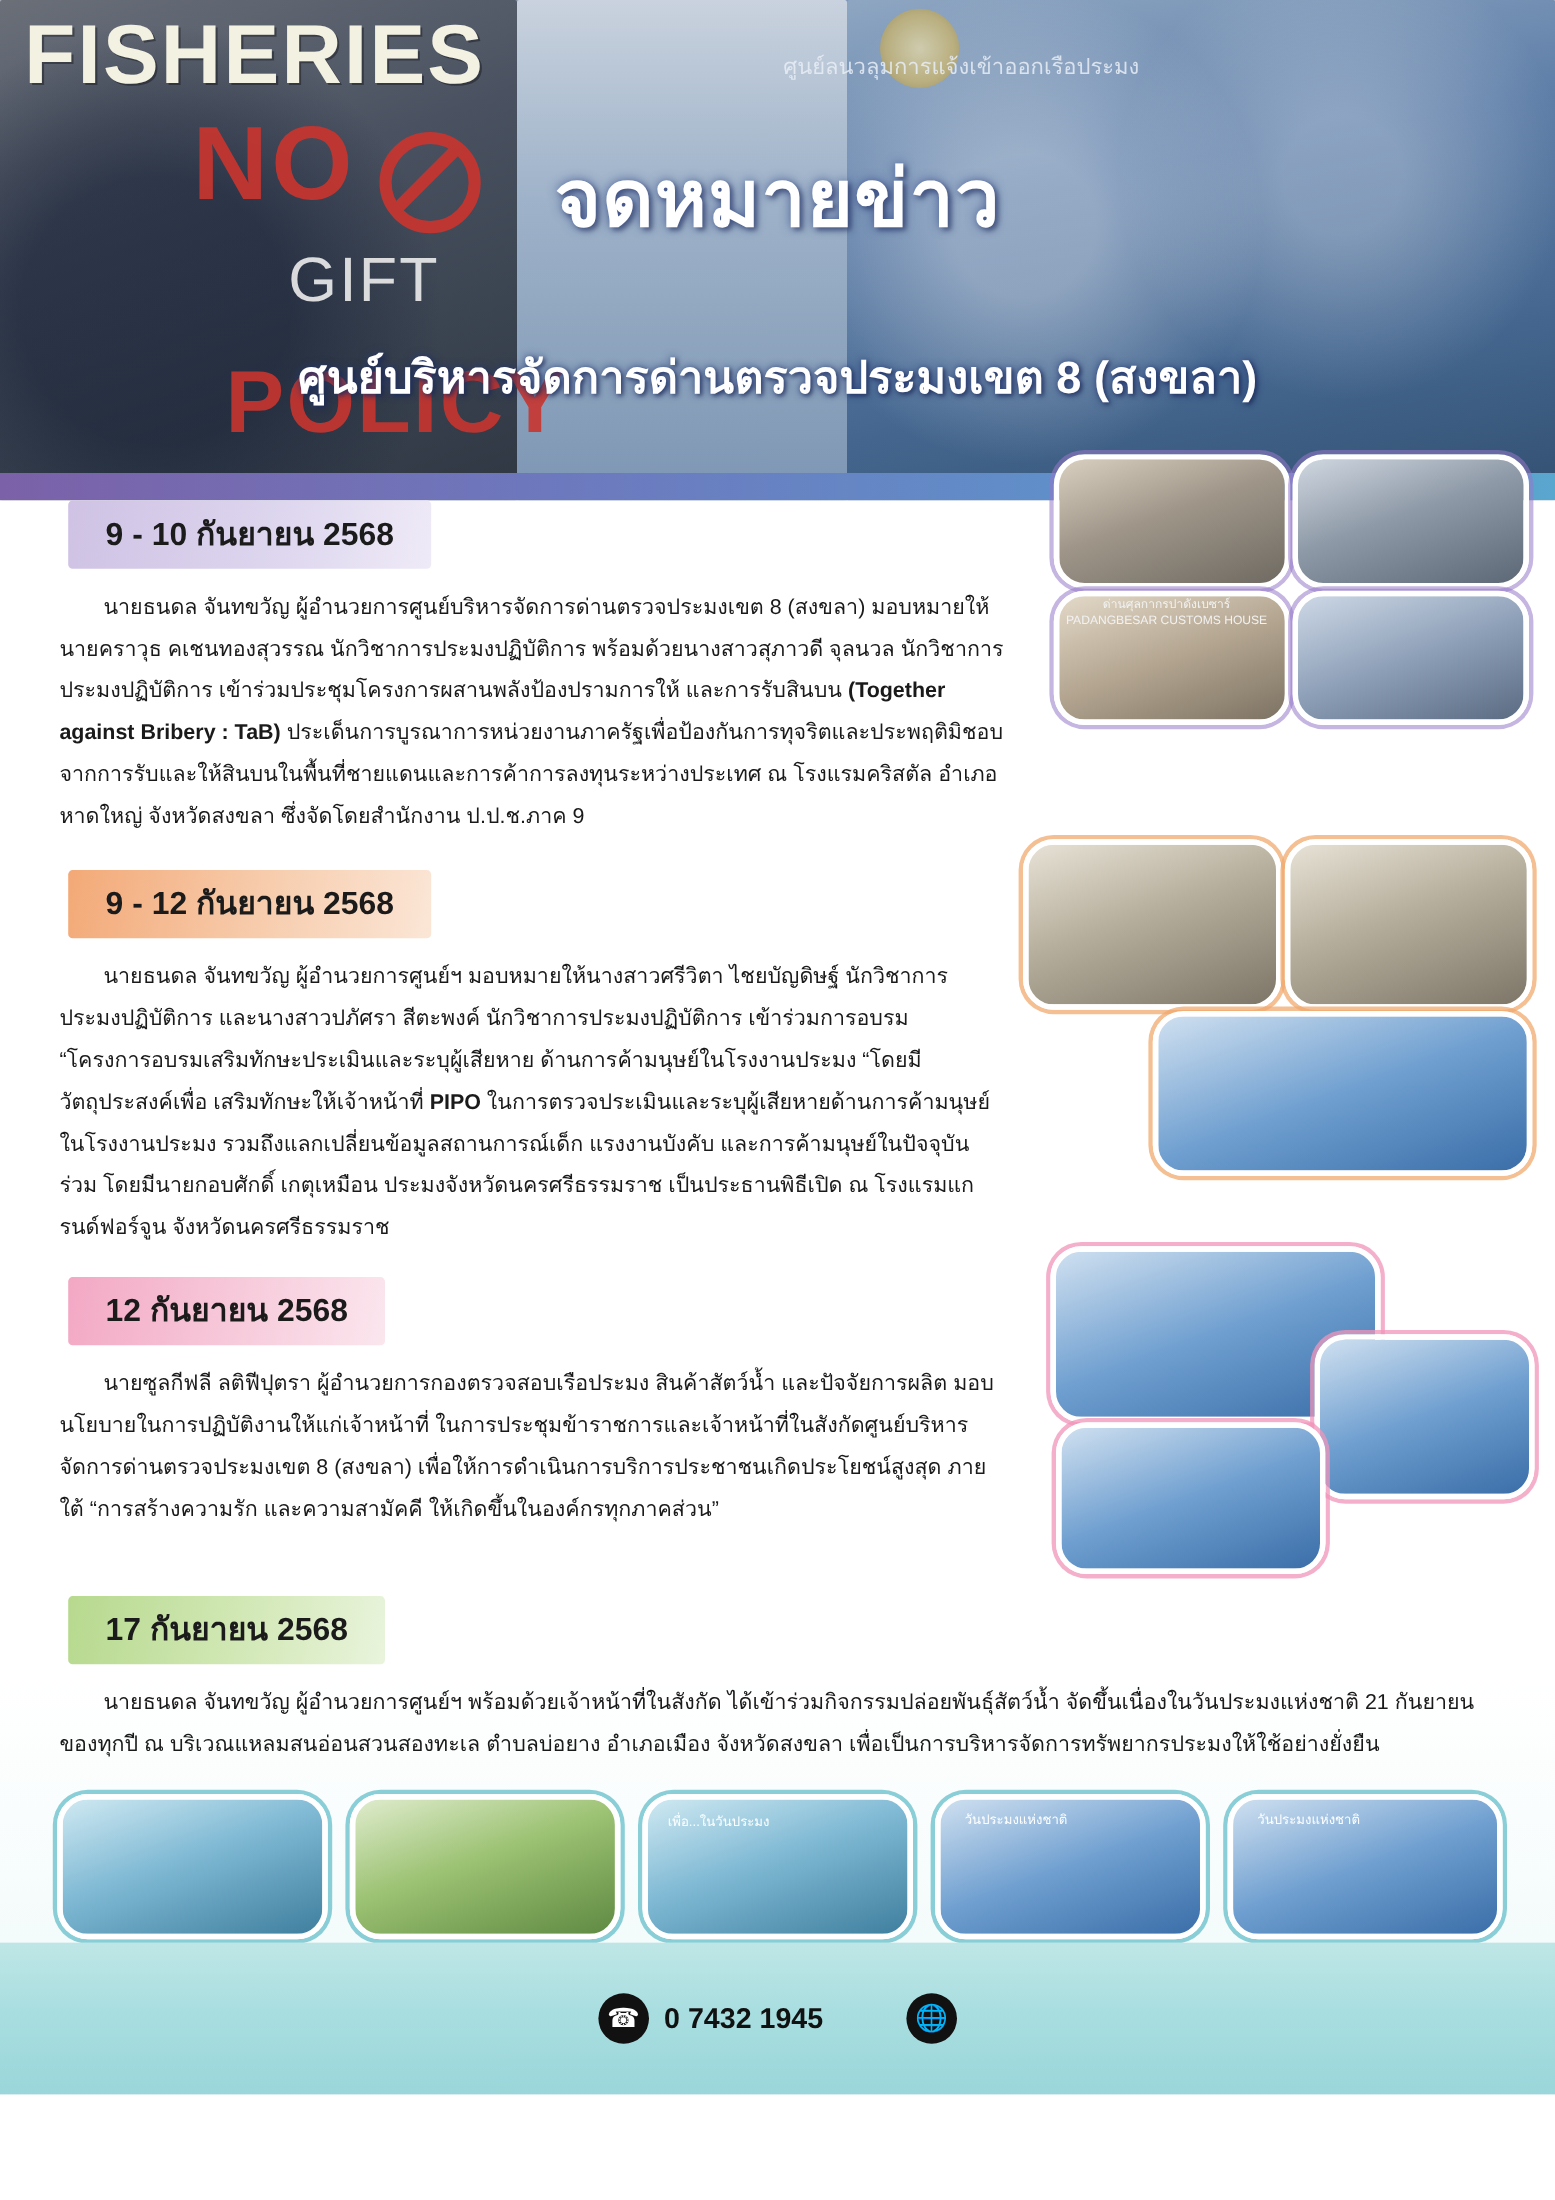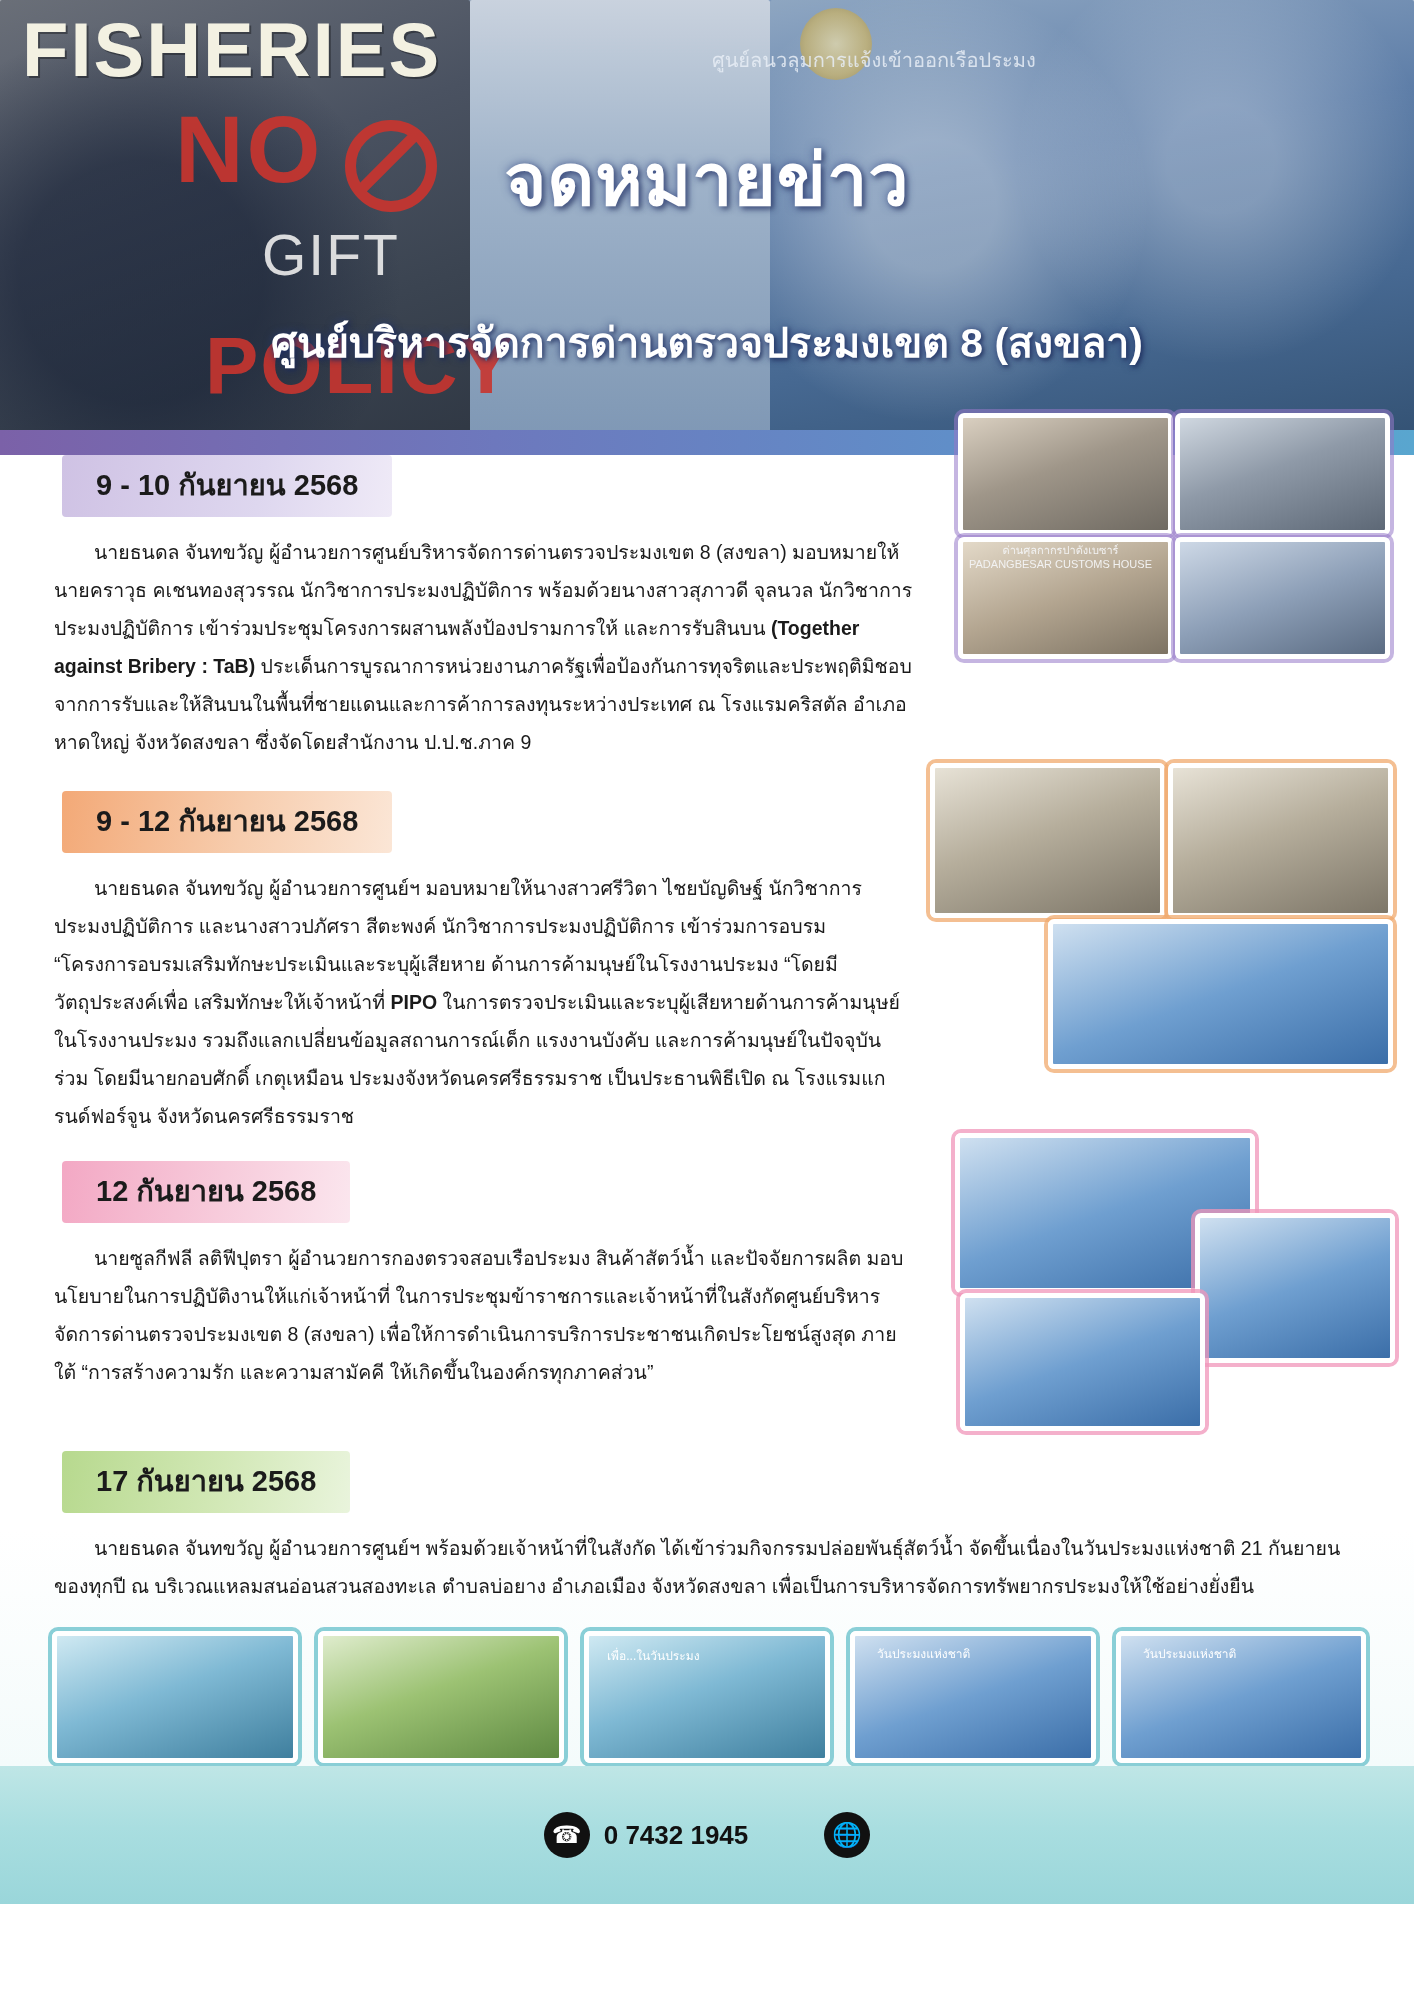--- a/index.html
+++ b/index.html
@@ -134,21 +134,21 @@
     color:#1a1a1a;
     text-align:left;
   }
   .para b{ font-weight:bold; }
 
   .txtcol{ width:860px; }
 
   
   .photo{
     position:absolute;
-    border-radius:6px;
+    border-radius:28px;
     border:5px solid #fff;
     box-shadow:0 0 0 4px rgba(150,120,200,.45);
     overflow:hidden;
   }
   .p-meeting-a{ background:linear-gradient(160deg,#d9cfc0 0%,#9f9689 45%,#6f6a62 100%); }
   .p-meeting-b{ background:linear-gradient(160deg,#cfd7e0 0%,#8f9aa8 45%,#5d6876 100%); }
   .p-meeting-c{ background:linear-gradient(160deg,#e3d9c8 0%,#b3a590 50%,#7d7363 100%); }
   .p-meeting-d{ background:linear-gradient(160deg,#cdd8e6 0%,#8ea0b8 50%,#5a6b82 100%); }
   .p-blue{ background:linear-gradient(160deg,#cfe0f0 0%,#6f9fd0 50%,#3b6ea8 100%); }
   .p-green{ background:linear-gradient(160deg,#dfeccd 0%,#9cc273 45%,#5f8a42 100%); }

